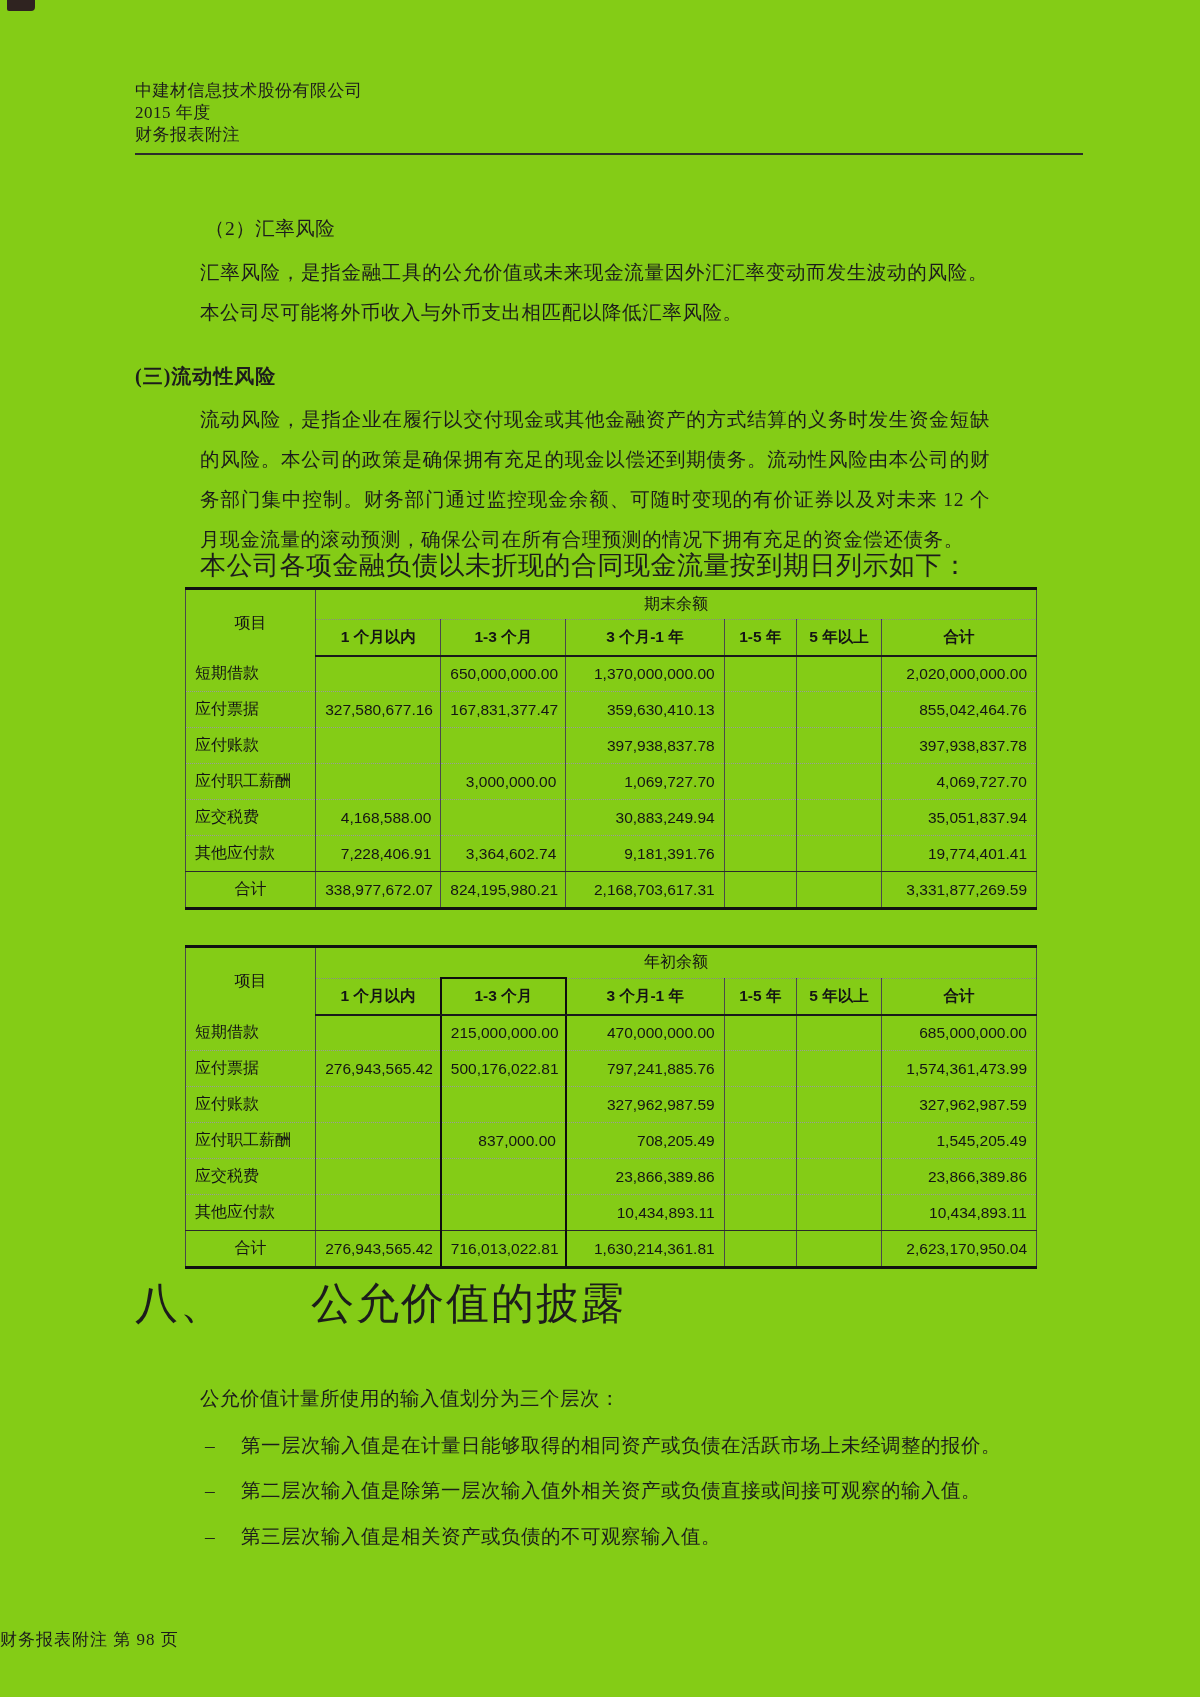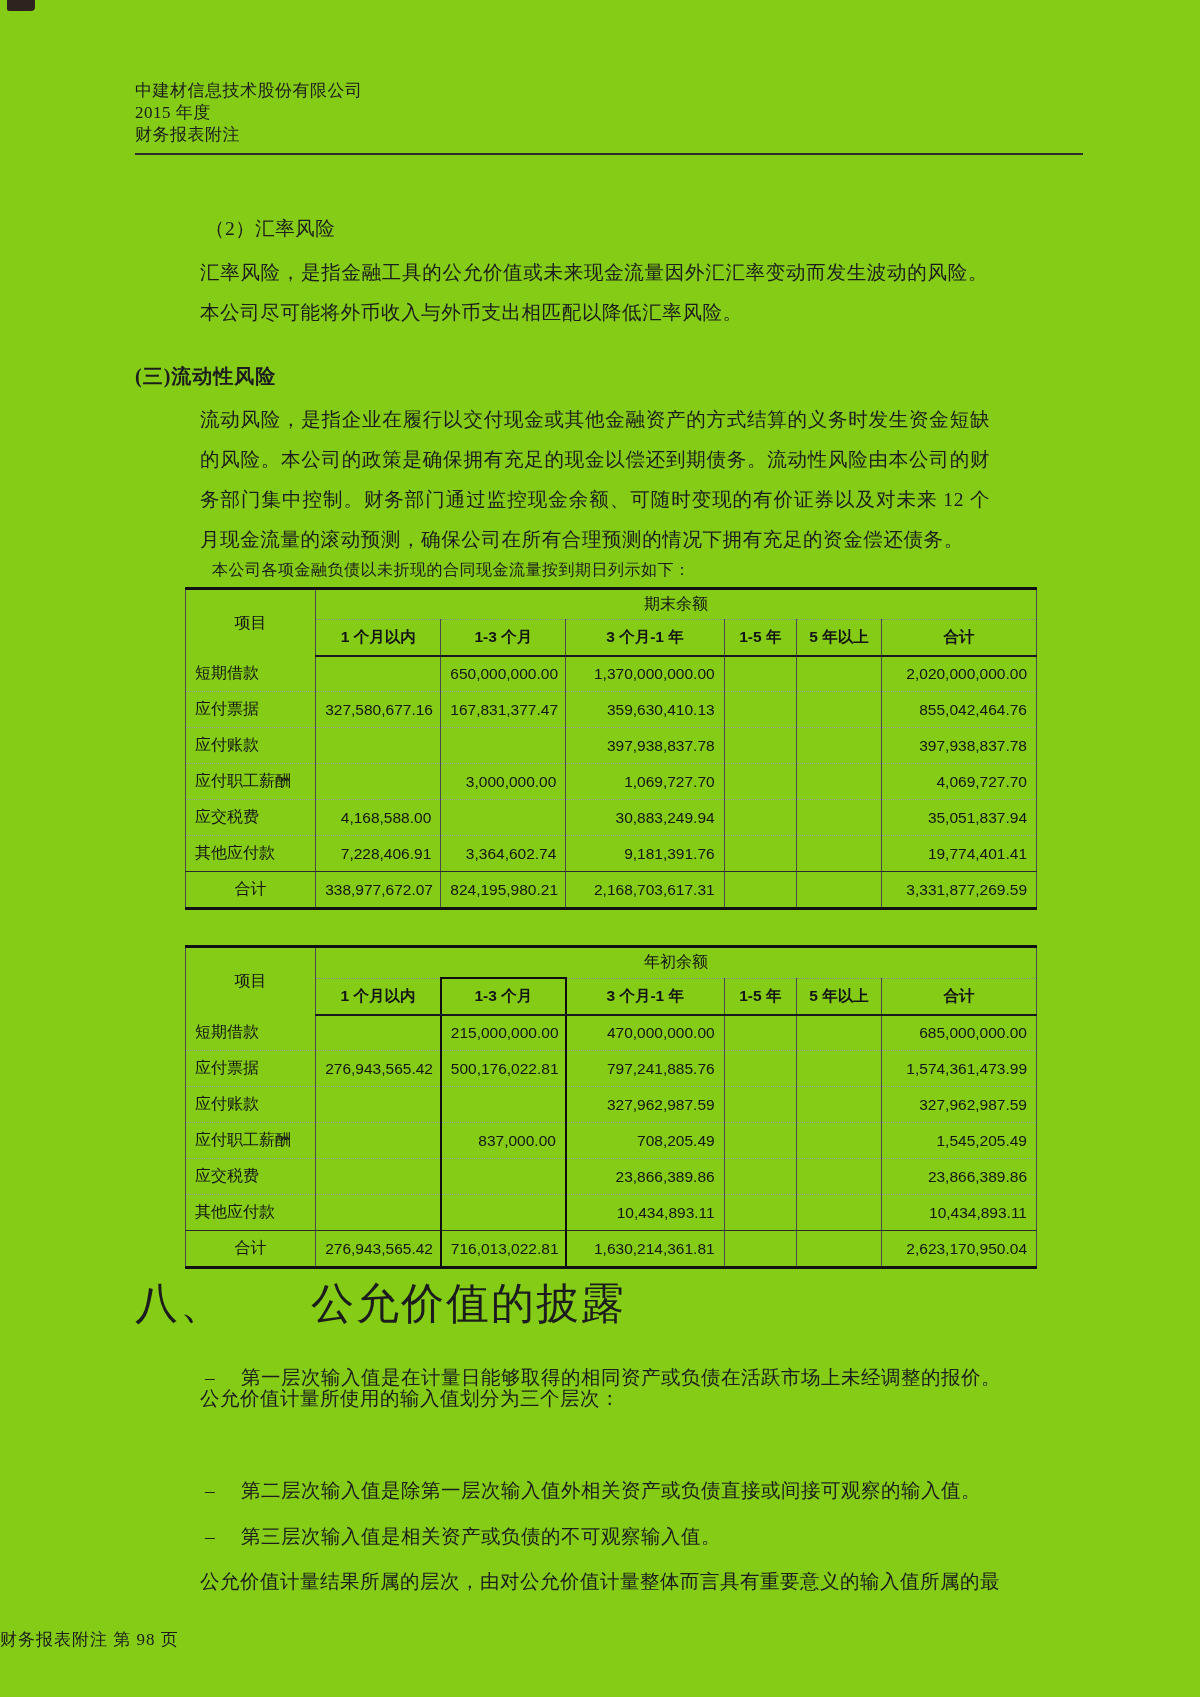--- a/index.html
+++ b/index.html
@@ -26,21 +26,21 @@
   
   .sub-heading{ position:absolute; left:205px; top:215px; font-size:19.5px; margin:0; letter-spacing:.5px; }
   .para{ margin:0; font-size:19.5px; line-height:2.06; letter-spacing:.6px;
     text-align:justify; text-justify:inter-ideograph; }
   .para-exchange{ position:absolute; left:200px; top:253px; width:788px; }
 
   .section-row{ position:absolute; left:135px; top:363px; font-size:20px; font-weight:bold; letter-spacing:1px; }
   .section-row .sec-title{ }
 
   .para-liquidity{ position:absolute; left:200px; top:400px; width:790px; }
-  .table-intro{ position:absolute; left:200px; top:548px; width:790px; font-size:16px; margin:12px; letter-spacing:.5px; }
+  .table-intro{ position:absolute; left:200px; top:548px; width:790px; font-size:26px; margin:0; letter-spacing:.5px; }
 
   
   .fin-table{
     position:absolute; left:185px; width:852px;
     border-collapse:collapse; table-layout:fixed;
     font-family:"Liberation Sans","DejaVu Sans",sans-serif;
     font-size:15.5px; color:#141414;
     border-top:3px solid #111; border-bottom:3px solid #111;
   }
   #table-1{ top:587px; }
@@ -79,21 +79,21 @@
     border-left:2.5px solid #0e0e0e; border-right:2.5px solid #0e0e0e;
   }
   #table-2 tr.subhead th:nth-child(2){ border-top:2px solid #0e0e0e; }
 
   
   .big-heading{ position:absolute; left:135px; top:1275px; font-size:43px; letter-spacing:2px; }
   .big-heading .bh-title{ margin-left:86px; }
   .fv-intro{ position:absolute; left:200px; top:1385px; font-size:19.5px; margin:0; letter-spacing:.5px; }
   .bullet{ position:absolute; left:205px; width:800px; font-size:19.5px; letter-spacing:.5px; }
   .bullet .dash{ display:inline-block; width:36px; }
-  .b0{ top:1364px; } .b1{ top:1477px; } .b2{ top:1523px; }
+  .b0{ top:1432px; } .b1{ top:1477px; } .b2{ top:1523px; }
   .fv-closing{ position:absolute; left:200px; top:1568px; width:800px; font-size:19.5px; margin:0; letter-spacing:.5px; }
 
   
   .doc-footer{ position:absolute; left:0; top:1628px; width:100%;
     font-size:17px; letter-spacing:1px; }
 </style>
 </head>
 <body>
 
 <div class="page">
@@ -306,19 +306,18 @@
   <div class="bullet b0">
     <span class="dash">–</span><span>第一层次输入值是在计量日能够取得的相同资产或负债在活跃市场上未经调整的报价。</span>
   </div>
   <div class="bullet b1">
     <span class="dash">–</span><span>第二层次输入值是除第一层次输入值外相关资产或负债直接或间接可观察的输入值。</span>
   </div>
   <div class="bullet b2">
     <span class="dash">–</span><span>第三层次输入值是相关资产或负债的不可观察输入值。</span>
   </div>
 
-  <p class="fv-closing">公允价值计量结果所属的层次，由对公允价值计量整体而言具有重要意义的输入值所属的最</p>
 
   <div class="doc-footer">
     <span>财务报表附注 第 98 页</span>
   </div>
 
 </div>
 
 </body></html>

